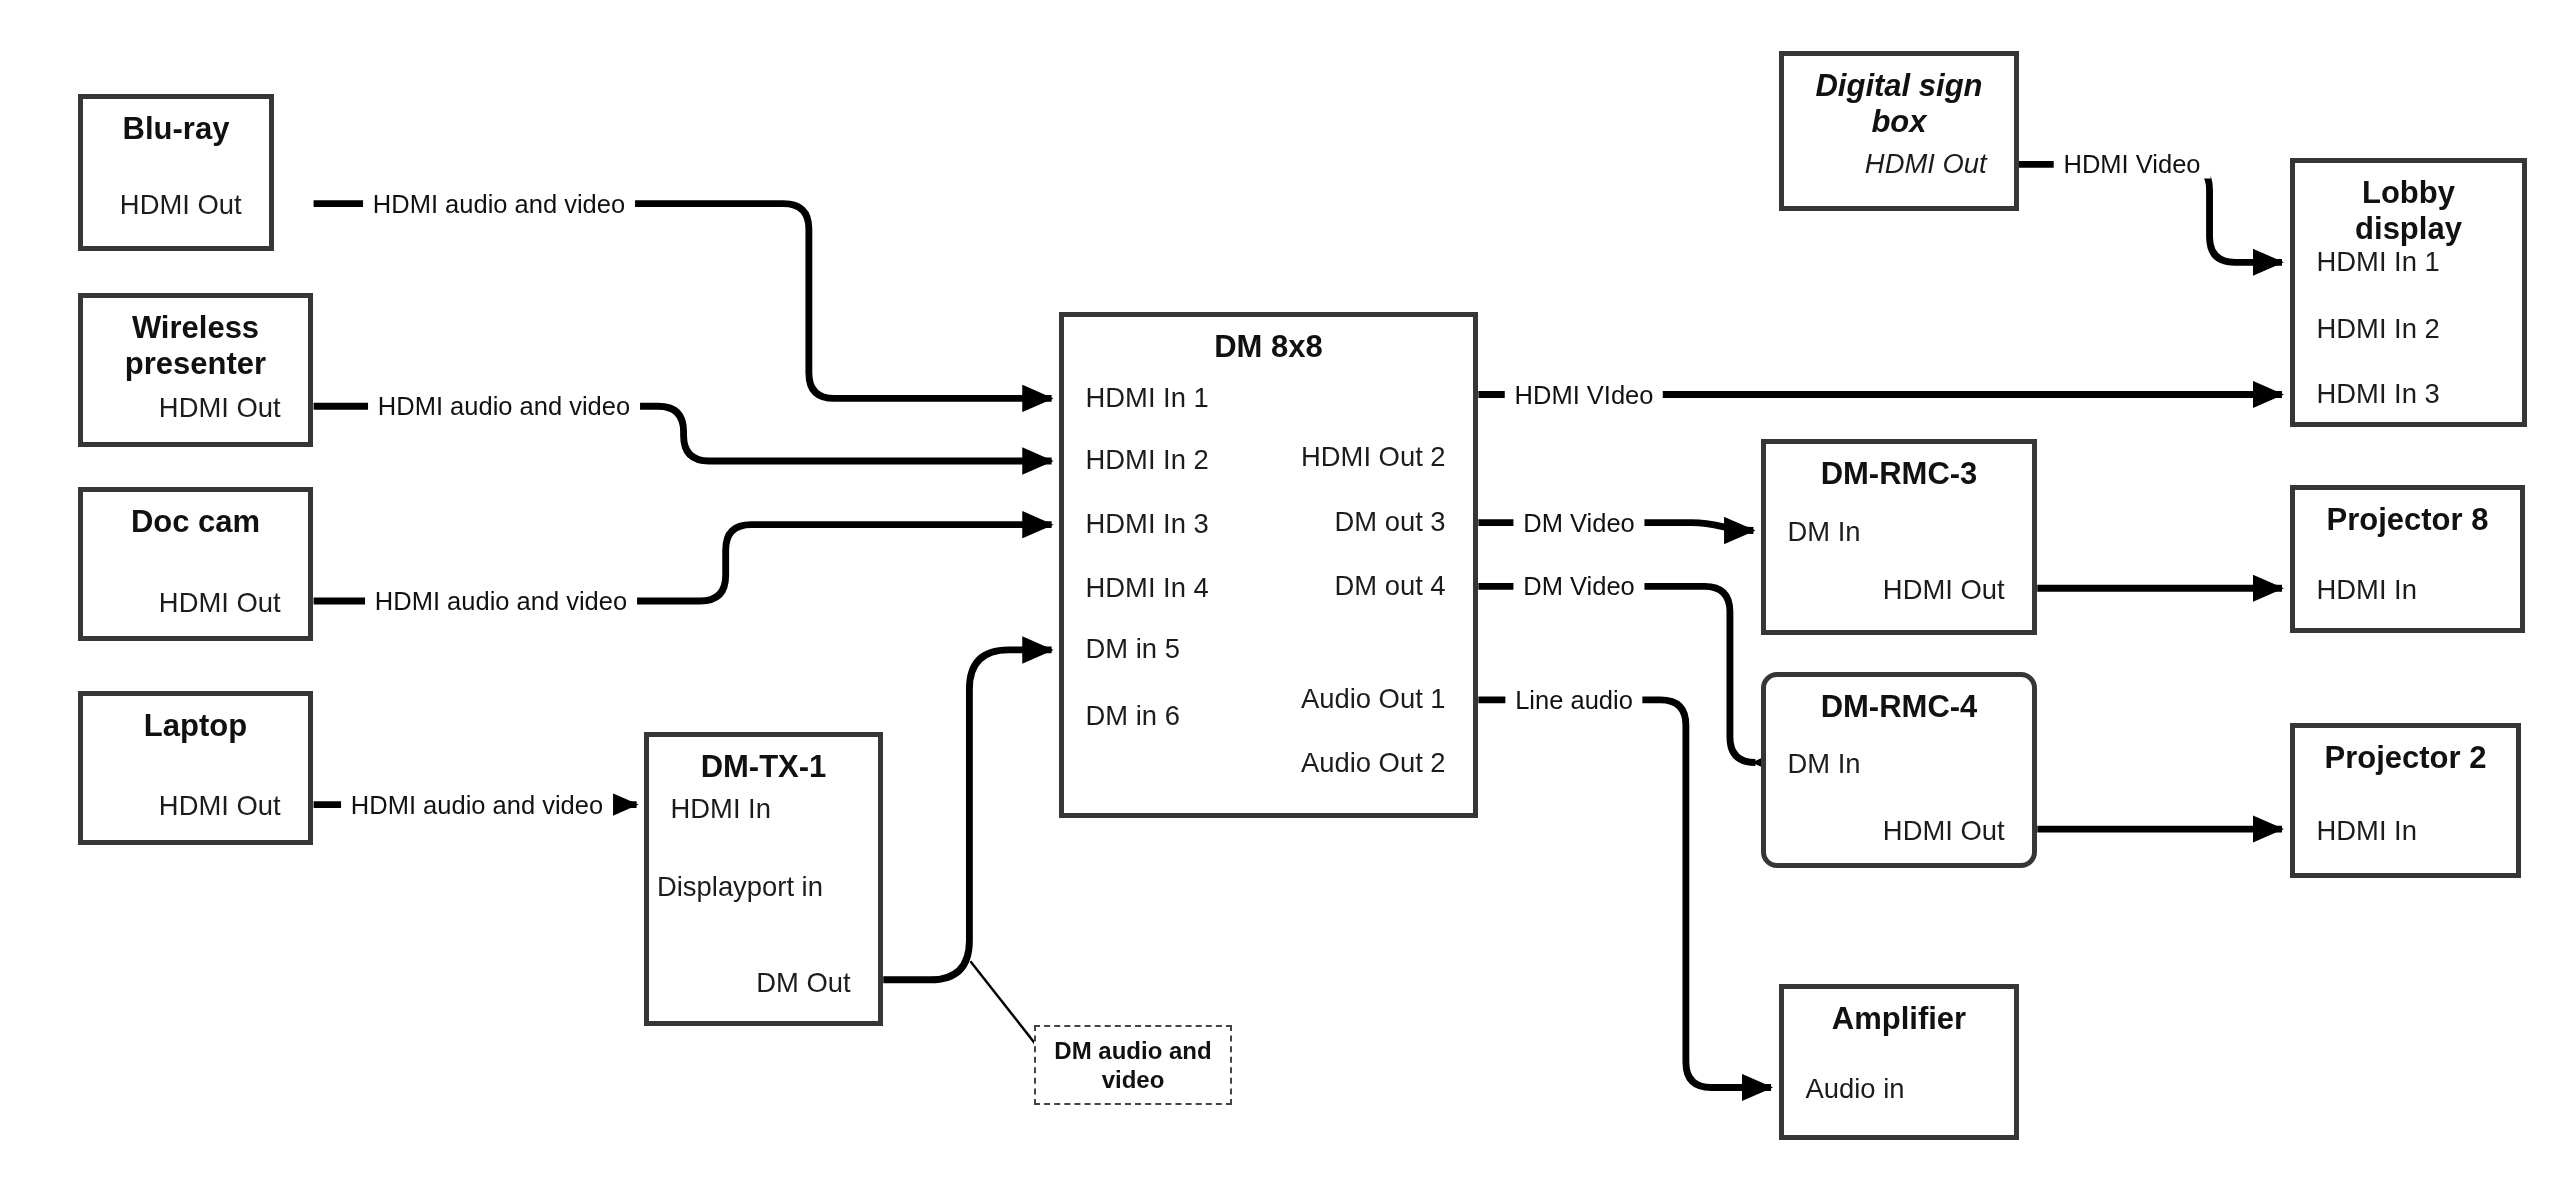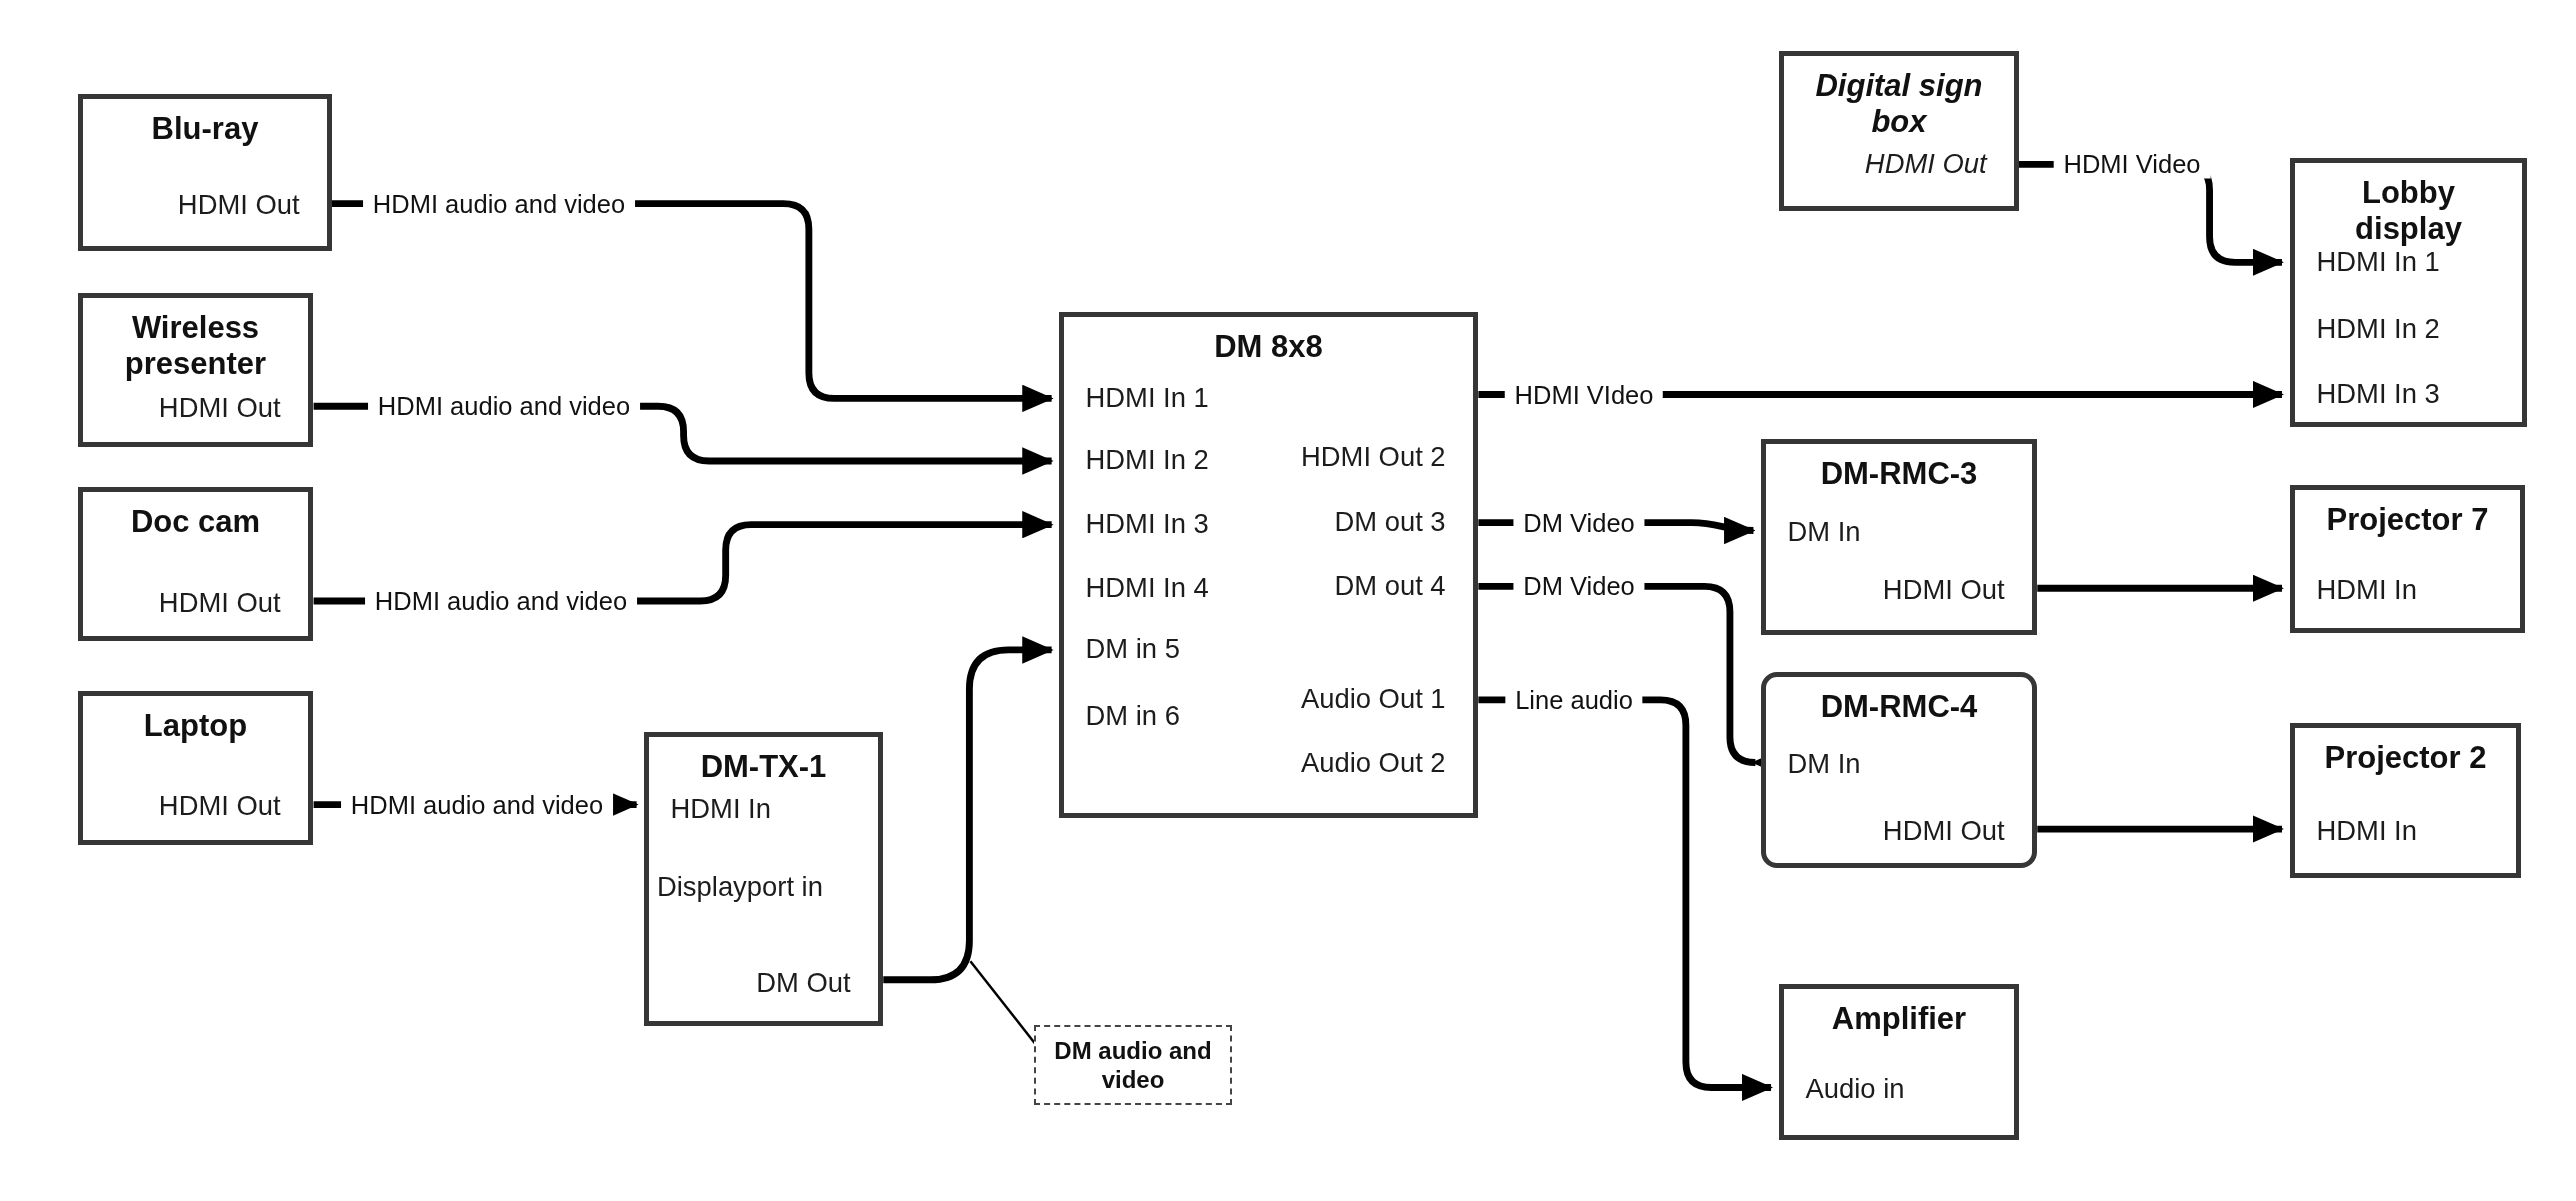--- a/index.html
+++ b/index.html
@@ -57,21 +57,21 @@
       <path d="M 2062 168 H 2231 Q 2257 168 2257 194 V 242 Q 2257 268 2283 268 H 2331" marker-end="url(#arrow)"></path>
       <path d="M 1510 534 H 1728 C 1756 534 1763 542 1791 542" marker-end="url(#arrow)"></path>
       <path d="M 1510 599 H 1741 Q 1767 599 1767 625 V 753 Q 1767 779 1793 779 H 1791" marker-end="url(#arrow)"></path>
       <path d="M 1510 715 H 1696 Q 1722 715 1722 741 V 1085 Q 1722 1111 1748 1111 H 1809" marker-end="url(#arrow)"></path>
       <path d="M 2081 601 H 2331" marker-end="url(#arrow)"></path>
       <path d="M 2081 847 H 2331" marker-end="url(#arrow)"></path>
     </g>
     <path d="M 991 982 L 1057 1066" stroke="#000" stroke-width="2.5" fill="none"></path>
   </svg>
 
-  <div class="node" style="left:78px;top:94px;width:254px;height:157px;">
+  <div class="node" style="left:78px;top:94px;width:196px;height:157px;">
     <div class="node-title">Blu-ray</div>
     <div class="port out" style="top:90px;">HDMI Out</div>
   </div>
 
   <div class="node" style="left:78px;top:293px;width:235px;height:154px;">
     <div class="node-title" style="padding:0 29px;">Wireless presenter</div>
     <div class="port out" style="top:94px;">HDMI Out</div>
   </div>
 
   <div class="node" style="left:78px;top:487px;width:235px;height:154px;">
@@ -118,21 +118,21 @@
     <div class="port in" style="top:215px;">HDMI In 3</div>
   </div>
 
   <div class="node" style="left:1761px;top:439px;width:276px;height:196px;">
     <div class="node-title">DM-RMC-3</div>
     <div class="port in" style="top:72px;">DM In</div>
     <div class="port out" style="top:130px;">HDMI Out</div>
   </div>
 
   <div class="node" style="left:2290px;top:485px;width:235px;height:148px;">
-    <div class="node-title">Projector 7</div>
+    <div class="node-title">Projector 8</div>
     <div class="port in" style="top:84px;">HDMI In</div>
   </div>
 
   <div class="node" style="left:1761px;top:672px;width:276px;height:196px;border-radius:16px;">
     <div class="node-title">DM-RMC-4</div>
     <div class="port in" style="top:71px;">DM In</div>
     <div class="port out" style="top:138px;">HDMI Out</div>
   </div>
 
   <div class="node" style="left:2290px;top:723px;width:231px;height:155px;">

